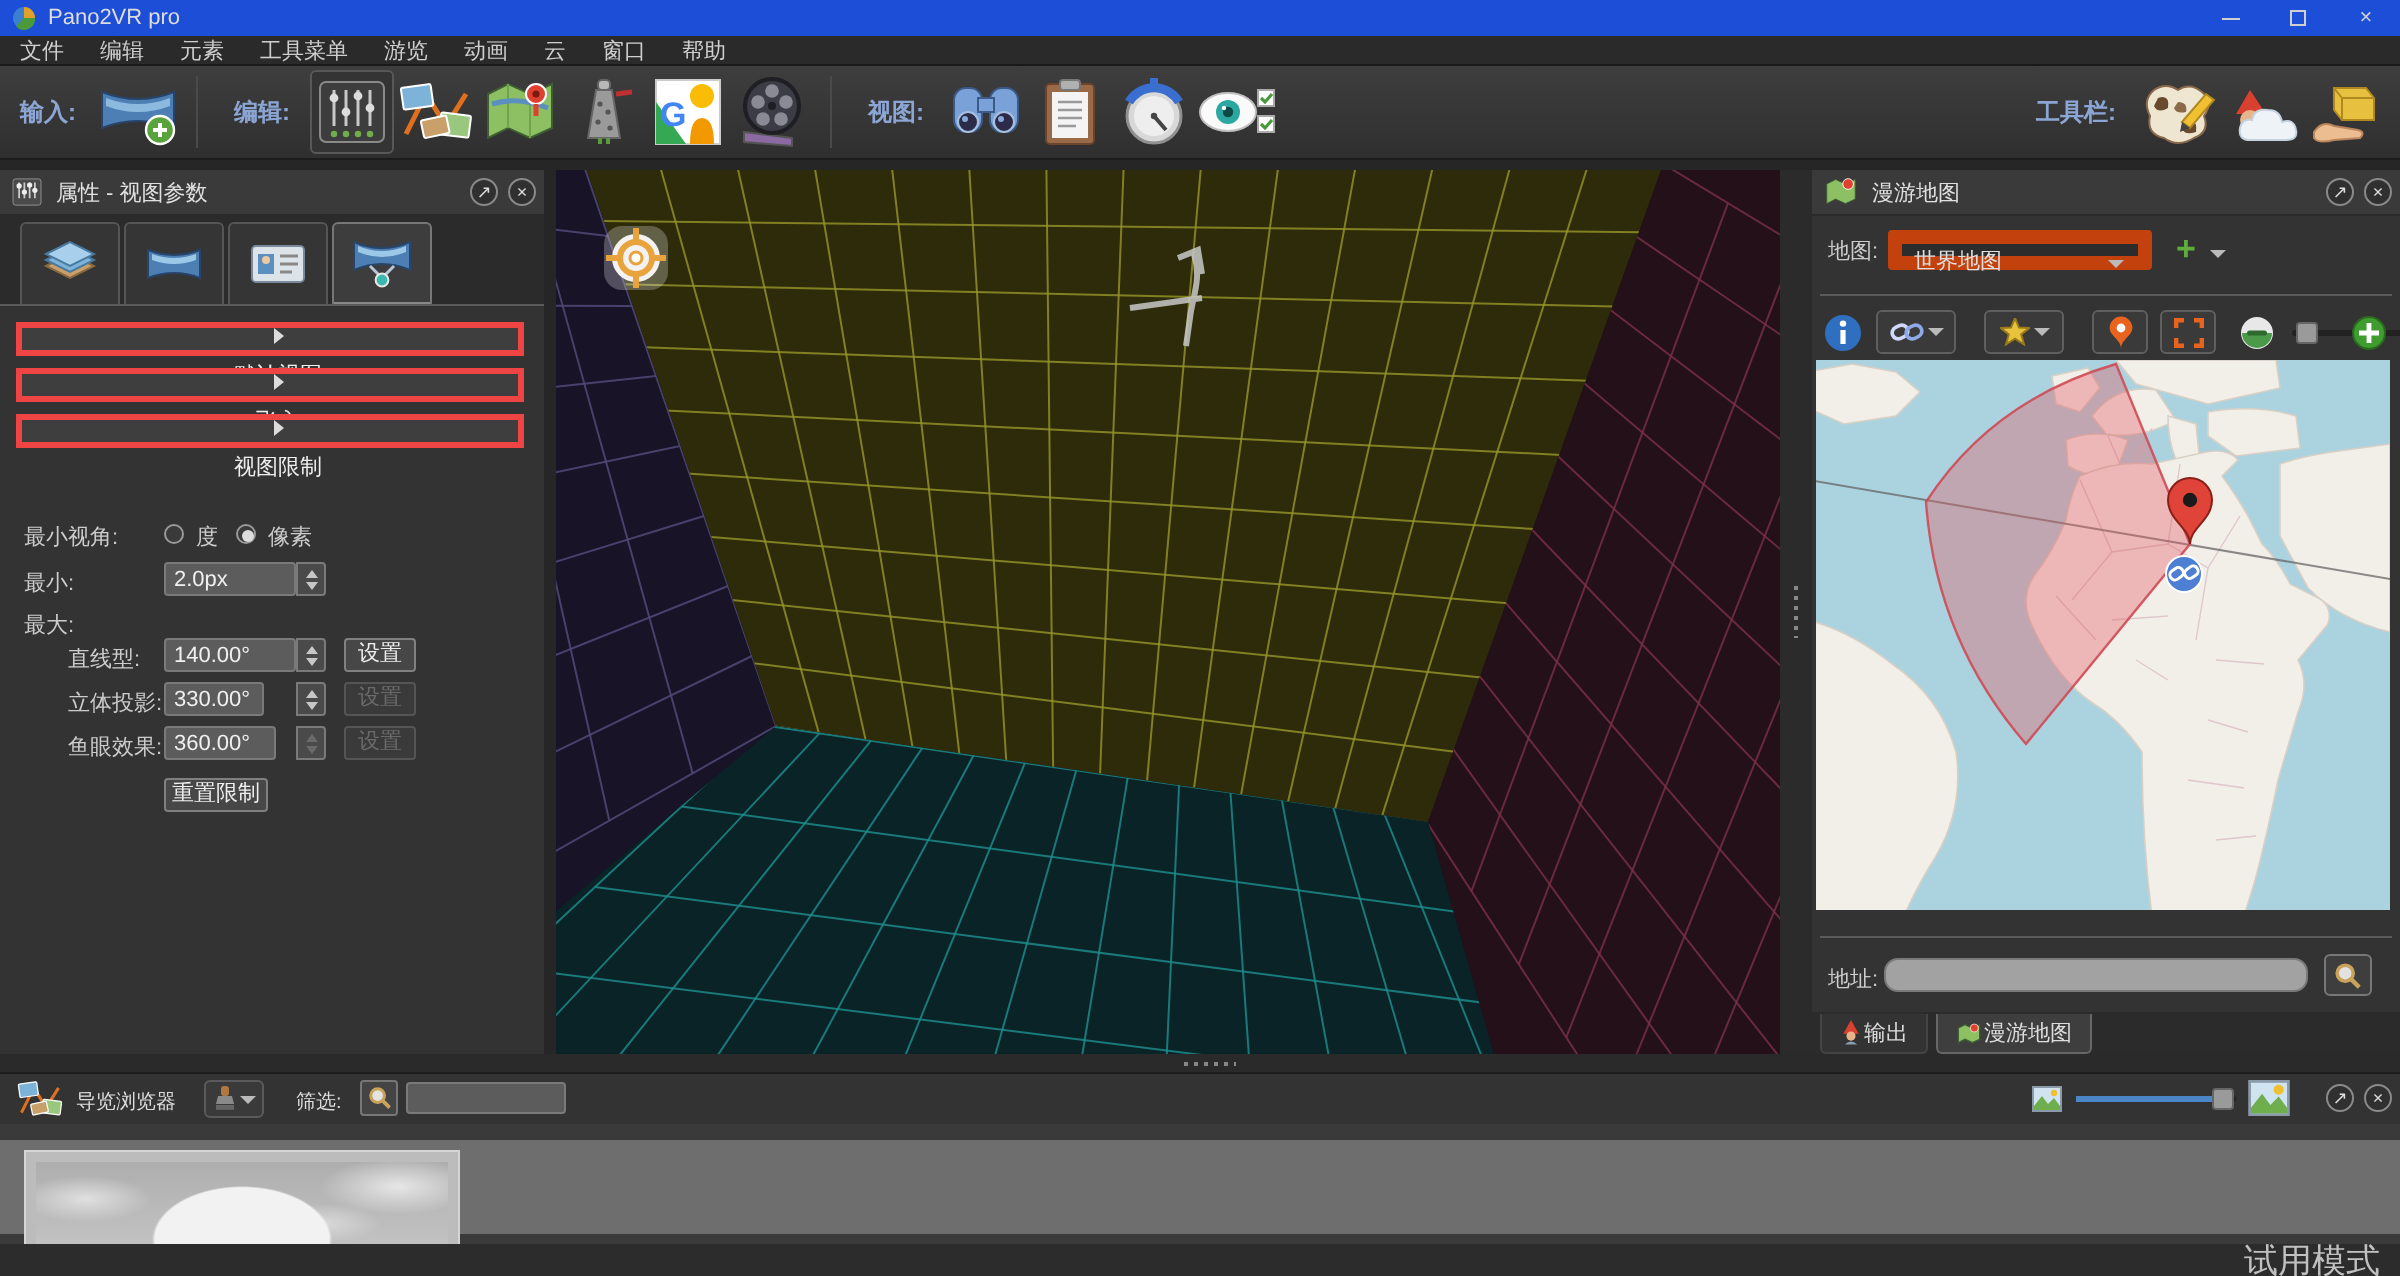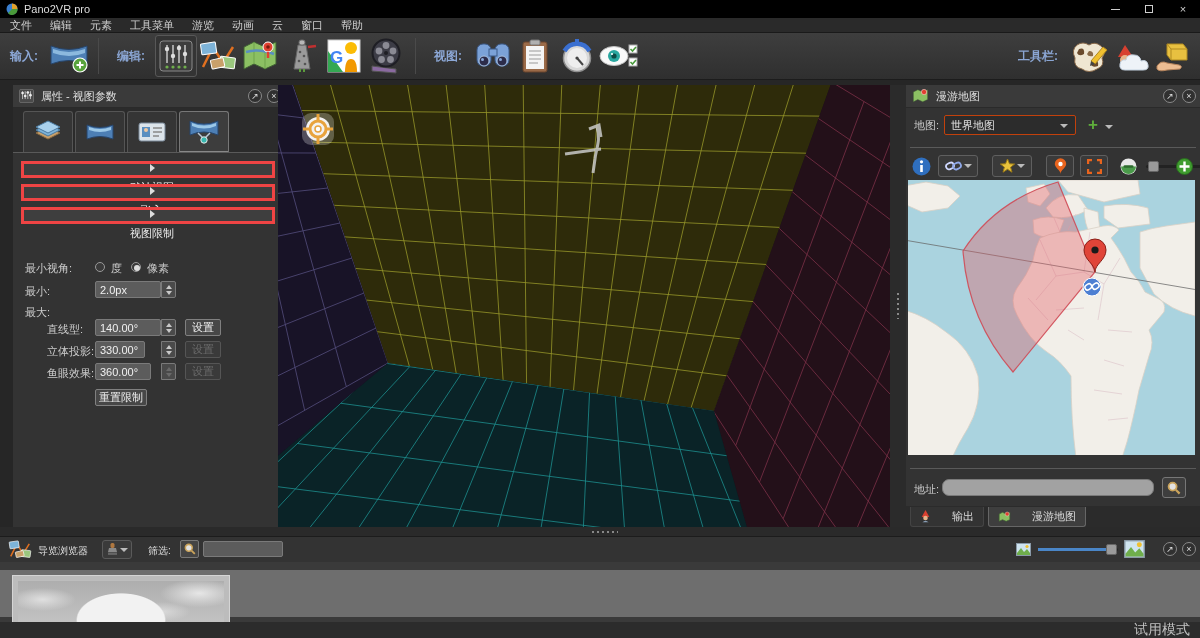--- a/index.html
+++ b/index.html
@@ -1,21 +1,21 @@
 <!DOCTYPE html>
 <html><head>
 <meta charset="utf-8">
 <style>
   * { margin:0; padding:0; box-sizing:border-box; }
   html,body { width:1200px; height:638px; overflow:hidden; background:#262626;
     font-family:"Liberation Sans","DejaVu Sans",sans-serif; }
   .app { position:relative; width:1200px; height:638px; background:#262626; }
 
   
-  .titlebar { position:absolute; left:0; top:0; width:1200px; height:18px; background:#000000;
+  .titlebar { position:absolute; left:0; top:0; width:1200px; height:18px; background:#1d4ed8;
     display:flex; align-items:center; color:#ddd; font-size:11px; }
   .applogo { width:12px; height:12px; margin:0 6px 0 6px; }
   .wincontrols { position:absolute; right:0; top:0; height:18px; display:flex; }
   .wc { width:34px; height:18px; display:flex; align-items:center; justify-content:center; color:#cfcfcf; font-size:11px; }
   .wc .minbar { width:9px; height:1px; background:#cfcfcf; }
   .wc .maxbox { width:8px; height:8px; border:1px solid #cfcfcf; }
 
   
   .menubar { position:absolute; left:0; top:18px; width:1200px; height:15px; background:#2a2a2a;
     display:flex; align-items:center; gap:18px; padding-left:10px; color:#cfcfcf; font-size:11px;
@@ -35,21 +35,21 @@
 
   
   .phdr { position:absolute; left:0; top:0; right:0; height:23px; background:#3a3a3a;
     display:flex; align-items:center; color:#e0e0e0; font-size:11px; border-bottom:1px solid #2a2a2a; }
   .phdr .picon { margin:0 7px 0 6px; display:flex; }
   .pbtns { position:absolute; right:4px; top:4px; display:flex; gap:5px; }
   .cbtn { width:14px; height:14px; border-radius:50%; background:#303030; border:1px solid #8a8a8a;
     color:#ddd; font-size:9px; line-height:12px; text-align:center; }
 
   
-  .panel-left { position:absolute; left:13px; top:85px; width:272px; height:442px; background:#14532d; }
+  .panel-left { position:absolute; left:0; top:85px; width:272px; height:442px; background:#14532d; }
   .tabbar { position:absolute; left:0; top:23px; width:272px; height:44px; background:#2b2b2b; }
   .ptab { position:absolute; top:3px; width:50px; height:41px; background:#353535; border:1px solid #555;
     border-bottom:none; border-radius:3px 3px 0 0; display:flex; align-items:center; justify-content:center; }
   .ptab.active { background:#3d3d3d; border-color:#777; height:41px; box-shadow:0 -1px 0 #888 inset; }
   .pl-content { position:absolute; left:0; top:67px; width:272px; height:375px; background:#333;
     border-top:1px solid #5a5a5a; }
   .acc { position:absolute; left:8px; width:254px; height:17px; background:#3e3e3e; border:3px solid #ef4444;
     color:#eee; font-size:11px; display:flex; align-items:center; gap:8px; padding-left:8px;flex-direction:column; }
   .tri-r { width:0; height:0; border-left:5px solid #ddd; border-top:4px solid transparent; border-bottom:4px solid transparent; }
   .tri-d { width:0; height:0; border-top:5px solid #ddd; border-left:4px solid transparent; border-right:4px solid transparent; }
@@ -76,35 +76,35 @@
   .vdots { position:absolute; left:7px; top:208px; width:2px; height:26px;
     background:repeating-linear-gradient(#888 0 2px, transparent 2px 5px); }
   .hsplit { position:absolute; left:0; top:527px; width:1200px; height:9px; background:#2a2a2a; }
   .hdots { position:absolute; left:592px; top:4px; width:26px; height:2px;
     background:repeating-linear-gradient(90deg,#888 0 2px, transparent 2px 5px); }
 
   
   .panel-right { position:absolute; left:906px; top:85px; width:294px; height:442px; background:#333; }
   .maprow { position:absolute; left:0; top:30px; width:294px; height:22px; }
   .mapselect { position:absolute; left:38px; top:0; width:132px; height:20px; background:#2c2c2c;
-    border:1px solid #c2410c; border-radius:2px; color:#e0e0e0; font-size:11px; line-height:18px; padding-left:6px; }
+    border:7px solid #c2410c; border-radius:2px; color:#e0e0e0; font-size:11px; line-height:18px; padding-left:6px; }
   .caret { position:absolute; width:0; height:0; border-top:4px solid #bbb; border-left:4px solid transparent; border-right:4px solid transparent; }
   .plusbtn { position:absolute; left:182px; top:1px; width:26px; height:19px; color:#5fae3c; font-size:17px;
     font-weight:bold; line-height:17px; }
   .rp-sep { position:absolute; left:4px; width:286px; height:1px; background:#5a5a5a; }
   .mtb { position:absolute; left:0; top:70px; width:294px; height:24px; }
   .mtb-btn { position:absolute; top:0; height:22px; background:#3a3a3a; border:1px solid #5f5f5f; border-radius:3px;
     display:flex; align-items:center; justify-content:center; gap:2px; }
   .mapbox { position:absolute; left:2px; top:95px; width:287px; height:275px; background:#aad3df; overflow:hidden; }
   .addr-input { position:absolute; left:36px; top:0; width:212px; height:17px; background:#a2a2a2;
     border:1px solid #7a7a7a; border-radius:7px; }
   .srchbtn { position:absolute; left:256px; top:-2px; width:24px; height:21px; background:#3e3e3e;
     border:1px solid #777; border-radius:3px; display:flex; align-items:center; justify-content:center; }
   .rtabs { position:absolute; left:0; bottom:0; width:294px; height:21px; background:#2b2b2b; display:flex; gap:4px; padding-left:4px; }
-  .rtab { height:20px; margin-top:1px; padding:0 9px; display:flex; align-items:center; gap:21px; color:#ddd; font-size:11px;
+  .rtab { height:20px; margin-top:1px; padding:0 9px; display:flex; align-items:center; gap:1px; color:#ddd; font-size:11px;
     background:#333; border:1px solid #444; border-top:none; border-radius:0 0 3px 3px; }
   .rtab.active { background:#3e3e3e; border-color:#666; }
 
   
   .bbar { position:absolute; left:0; top:536px; width:1200px; height:26px; background:#333;
     border-top:1px solid #1c1c1c; }
   .bbar .bt { position:absolute; color:#ddd; font-size:10px; top:7px; }
   .stampbtn { position:absolute; left:102px; top:3px; width:30px; height:19px; background:#3a3a3a;
     border:1px solid #5a5a5a; border-radius:3px; display:flex; align-items:center; justify-content:center; gap:2px; }
   .filterfield { position:absolute; left:203px; top:4px; width:80px; height:16px; background:#5c5c5c;
@@ -120,21 +120,21 @@
   .thumbtile { position:absolute; left:12px; top:5px; width:218px; height:53px; background:#bcbcbc; border:1px solid #d5d5d5; }
   .thumbimg { position:absolute; left:5px; top:5px; width:206px; height:41px;
     background:
       radial-gradient(ellipse 75px 45px at 50% 95%, #f2f2f2 58%, rgba(242,242,242,0) 60%),
       radial-gradient(ellipse 46px 16px at 12% 45%, rgba(228,228,228,.9), rgba(228,228,228,0) 72%),
       radial-gradient(ellipse 56px 20px at 88% 30%, rgba(233,233,233,.95), rgba(233,233,233,0) 70%),
       radial-gradient(ellipse 40px 14px at 70% 75%, rgba(224,224,224,.8), rgba(224,224,224,0) 70%),
       linear-gradient(#aeaeae,#c2c2c2); }
 
   .statusbar { position:absolute; left:0; top:622px; width:1200px; height:16px; background:#2c2c2c;
-    display:flex; align-items:center; justify-content:flex-end; padding-right:10px; color:#c0c0c0; font-size:14px; }
+    display:flex; align-items:center; justify-content:flex-end; padding-right:10px; color:#c0c0c0; font-size:17px; }
 </style>
 </head>
 <body>
 
 <div class="app">
 
   <div class="titlebar">
     <svg class="applogo" viewBox="0 0 12 12">
       <circle cx="6" cy="6" r="5.5" fill="#3a7fd0"></circle>
       <path d="M6 6 L6 .5 A5.5 5.5 0 0 1 11.5 6 Z" fill="#e0a029"></path>

